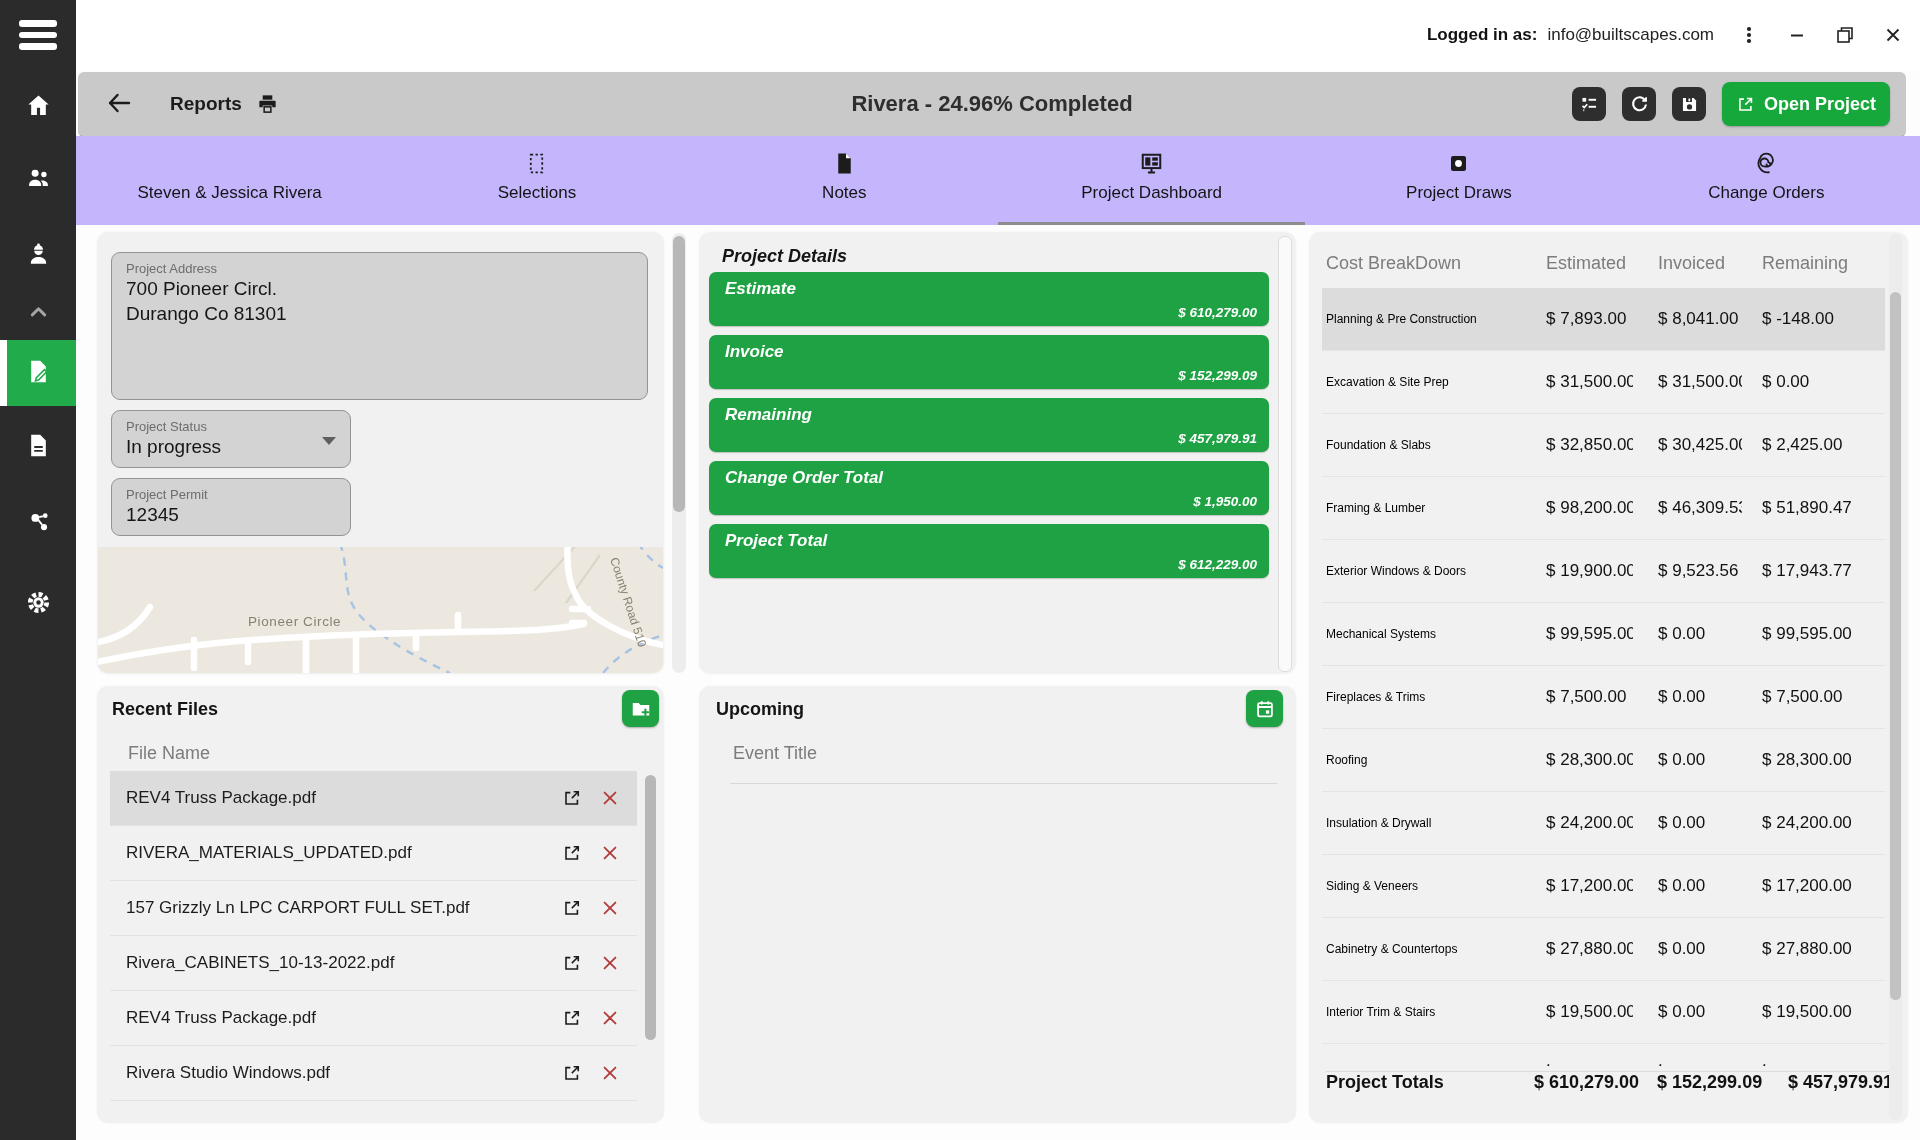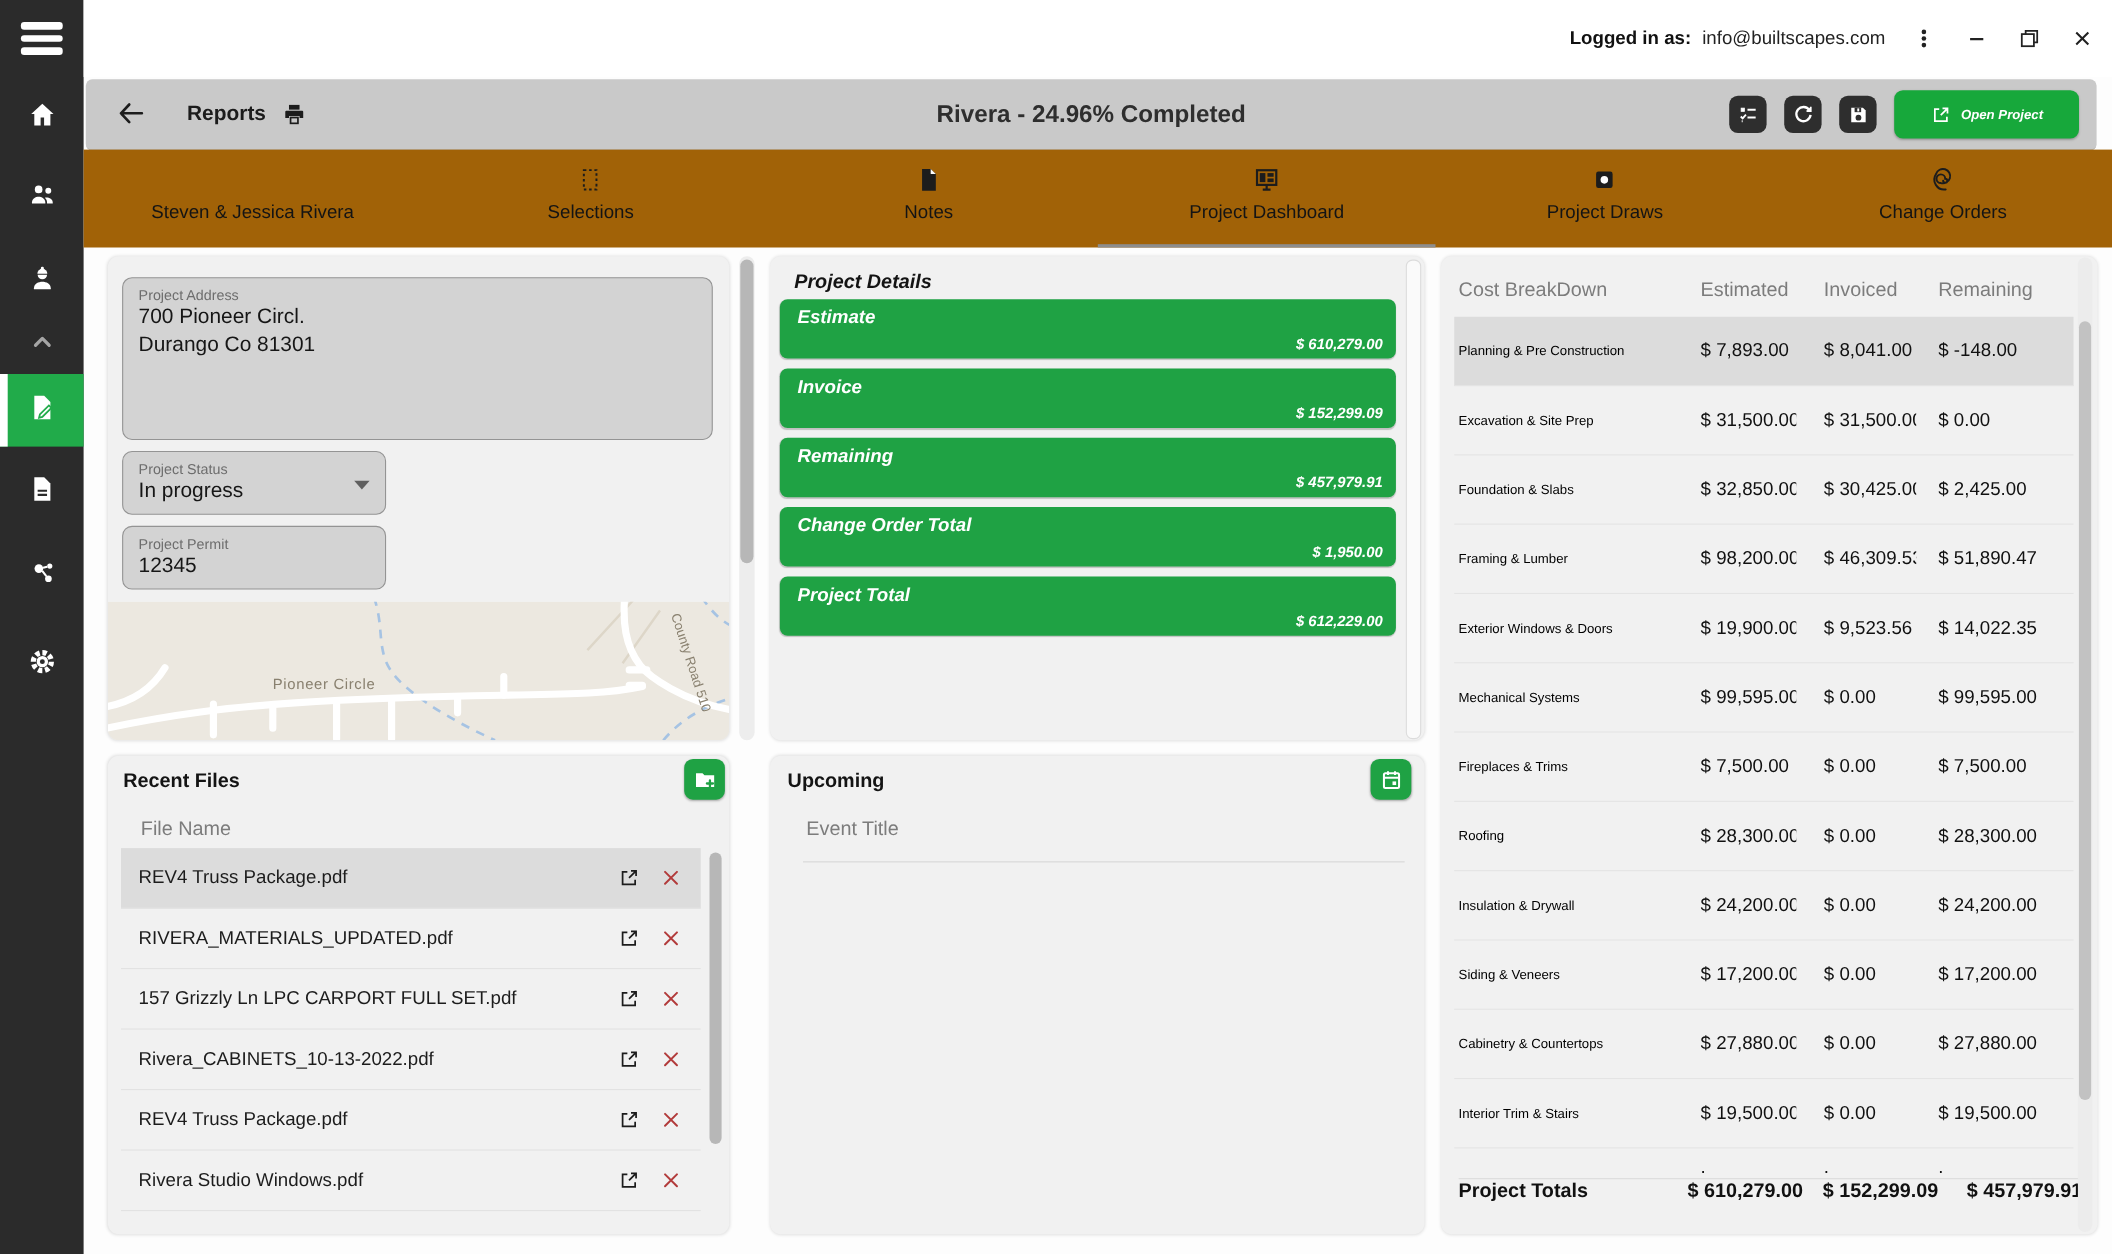--- a/index.html
+++ b/index.html
@@ -36,23 +36,23 @@
   .print-btn{position:absolute;left:178px;top:20px;width:26px;height:26px;cursor:pointer;}
   .print-btn svg{width:23px;height:23px;}
   .toolbar-title{position:absolute;left:0;width:100%;text-align:center;line-height:64px;font-size:22px;font-weight:bold;color:#2e2e2e;}
   .tool-sq{position:absolute;top:15px;width:34px;height:34px;border-radius:8px;background:#2e2e2e;cursor:pointer;
            display:flex;align-items:center;justify-content:center;}
   .tool-sq svg{width:21px;height:21px;}
   .btn-tasks{right:300px;} .btn-refresh{right:250px;} .btn-save{right:200px;}
   .open-btn{position:absolute;right:16px;top:10px;width:168px;height:44px;border-radius:8px;background:var(--green-bright,#17a83b);
             display:flex;align-items:center;justify-content:center;gap:9px;cursor:pointer;box-shadow:0 1px 2px rgba(0,0,0,.25);}
   .open-btn svg{width:19px;height:19px;}
-  .open-btn span{color:#fff;font-size:12px;font-weight:bold;font-style:italic;}
-  
-  .tabs{position:absolute;left:76px;top:136px;width:1844px;height:89px;display:flex;background:#a16207;}
+  .open-btn span{color:#fff;font-size:18px;font-weight:bold;}
+  
+  .tabs{position:absolute;left:76px;top:136px;width:1844px;height:89px;display:flex;background:#c4b5fd;}
   .tab{flex:1;position:relative;display:flex;flex-direction:column;align-items:center;padding-top:13px;gap:7px;cursor:pointer;}
   .tab-ic{height:27px;display:flex;align-items:flex-end;}
   .tab-ic svg{width:25px;height:25px;}
   .tab-label{font-size:17px;color:#141414;}
   .tab.active::after{content:"";position:absolute;left:0;right:0;bottom:0;height:3px;background:#8d8d8d;}
   
   .card{position:absolute;background:var(--card,#f1f1f1);border-radius:10px;box-shadow:0 0 3px rgba(0,0,0,.13);}
   .card-title{font-size:18px;font-weight:bold;color:#141414;}
   
   #info-card{left:98px;top:233px;width:565px;height:440px;overflow:hidden;}
@@ -555,21 +555,21 @@
           <span class="c-name">Framing &amp; Lumber</span>
           <span class="money m-est">$ 98,200.00</span>
           <span class="money m-inv">$ 46,309.53</span>
           <span class="money m-rem">$ 51,890.47</span>
         </div>
 
         <div class="cost-row cost-grid">
           <span class="c-name">Exterior Windows &amp; Doors</span>
           <span class="money m-est">$ 19,900.00</span>
           <span class="money m-inv">$ 9,523.56</span>
-          <span class="money m-rem">$ 14,022.35</span>
+          <span class="money m-rem">$ 17,943.77</span>
         </div>
 
         <div class="cost-row cost-grid">
           <span class="c-name">Mechanical Systems</span>
           <span class="money m-est">$ 99,595.00</span>
           <span class="money m-inv">$ 0.00</span>
           <span class="money m-rem">$ 99,595.00</span>
         </div>
 
         <div class="cost-row cost-grid">

